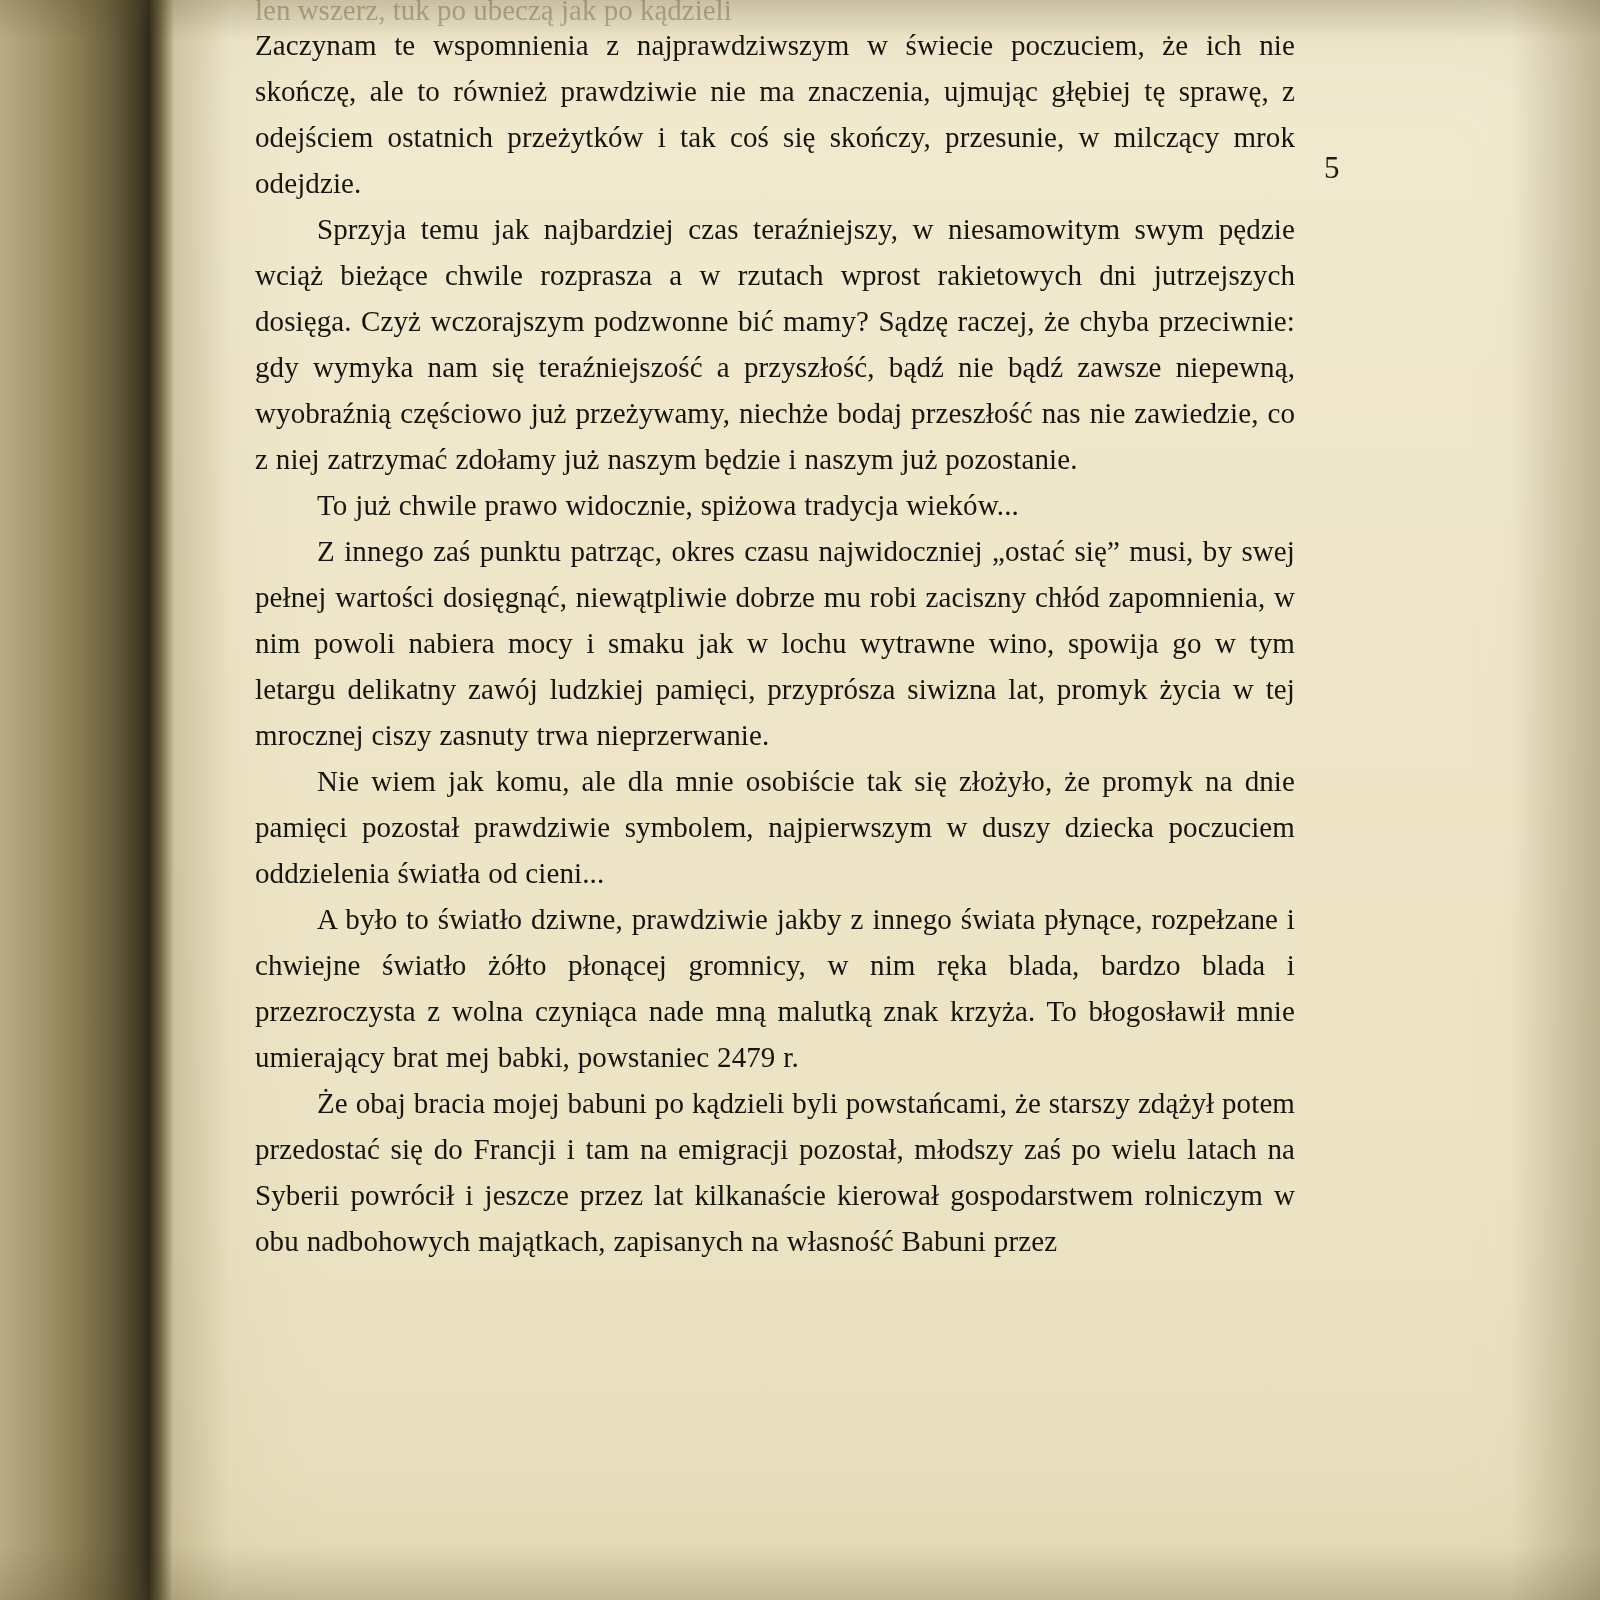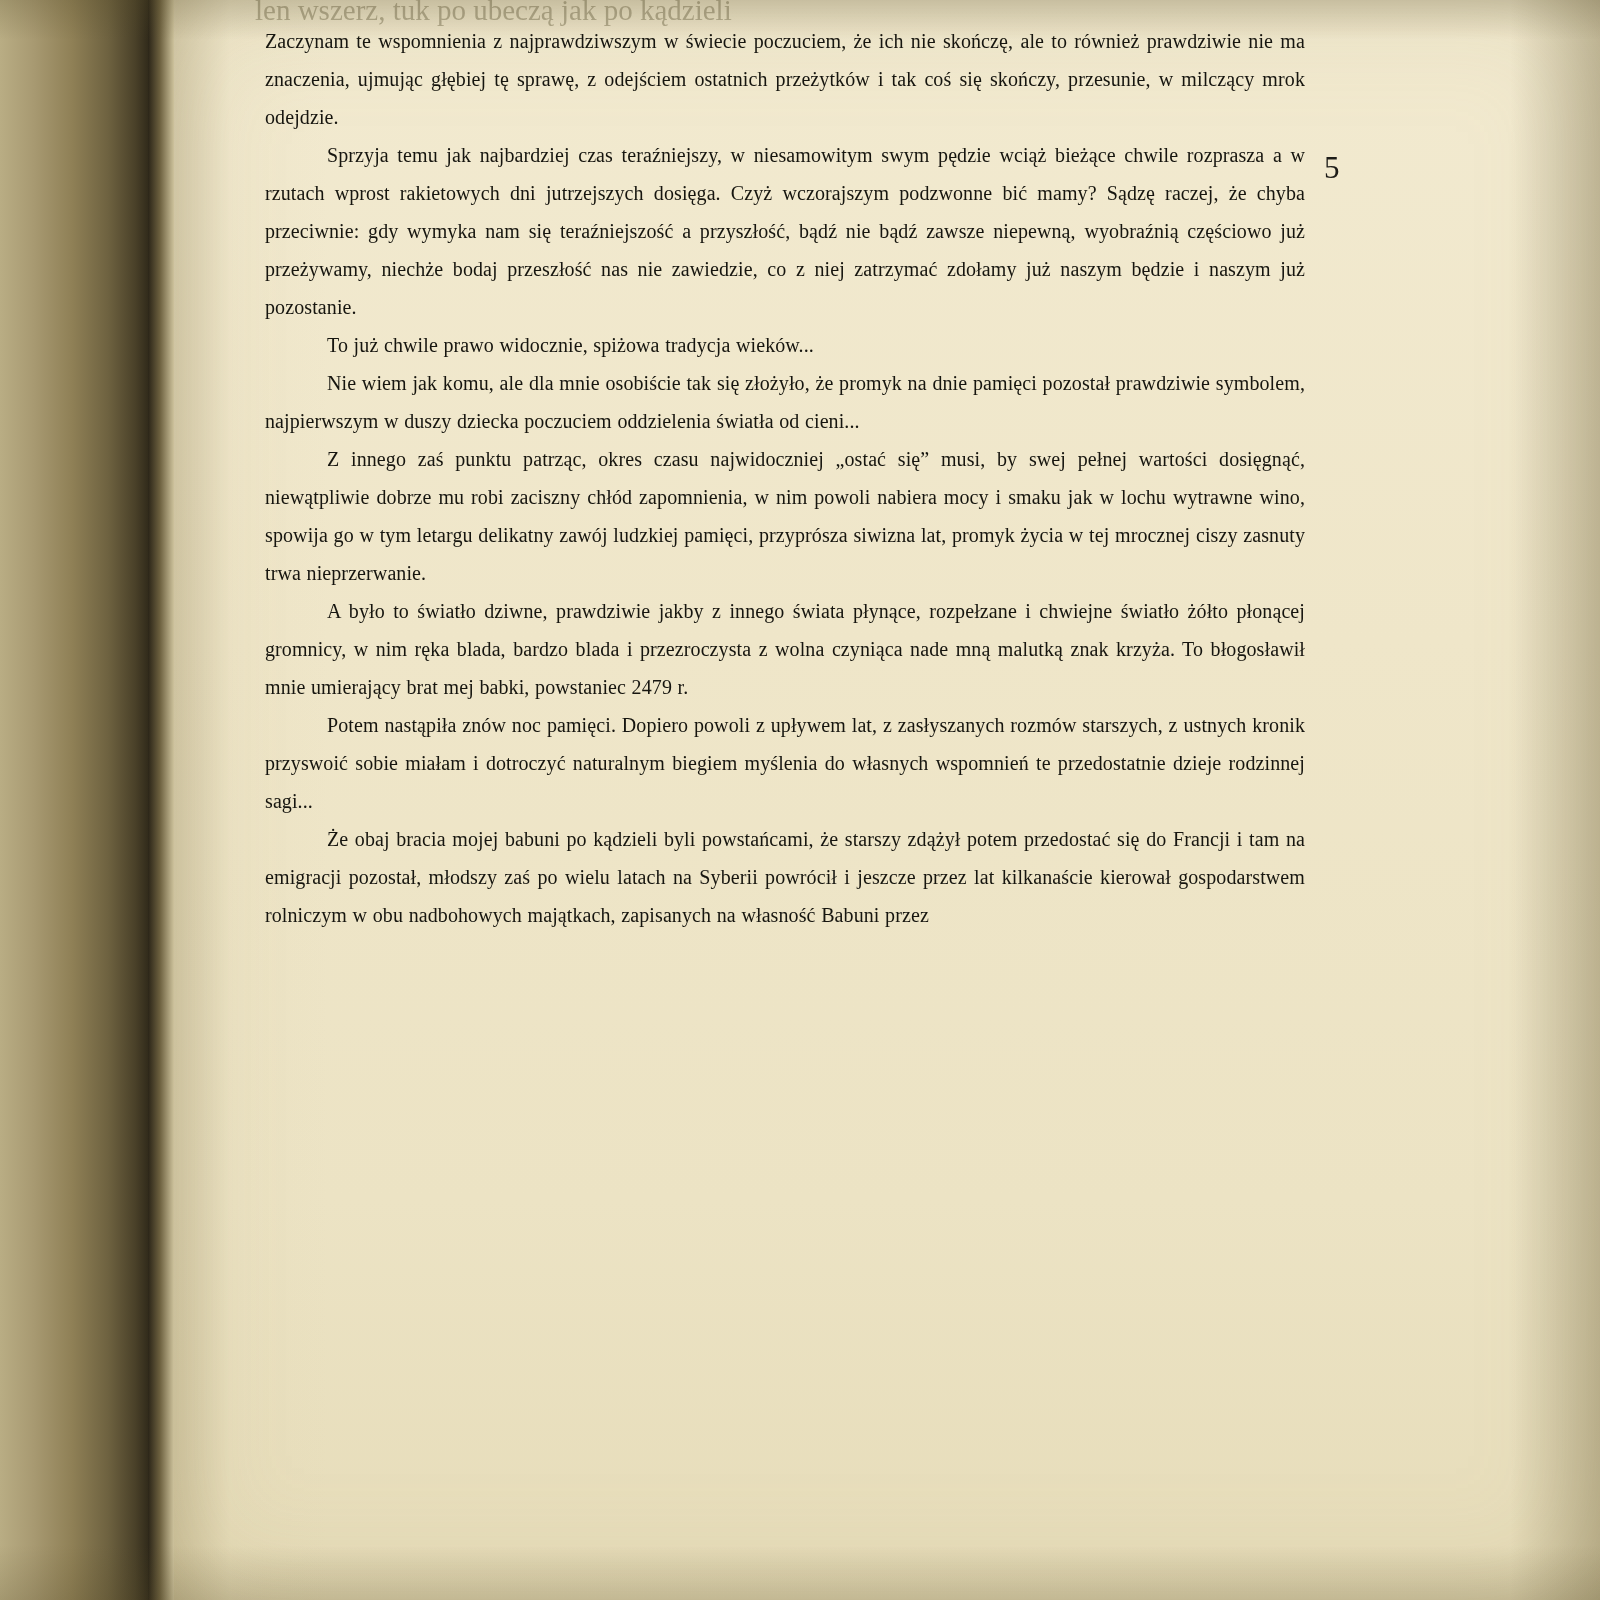--- a/index.html
+++ b/index.html
@@ -74,28 +74,27 @@
     font-size: 31px;
     color: #1d1c18;
     letter-spacing: 0.5px;
   }
 
   .textblock {
     position: absolute;
     left: 95px;
     top: 22px;
     width: 1040px;
-    font-size: 20px;
-    line-height: 38px;
+    font-size: 29px;
+    line-height: 46px;
     color: #16150f;
     text-align: justify;
     text-justify: inter-word;
     letter-spacing: 0.1px;
     word-spacing: 0.5px;
-    margin-left: 10px;
   }
   .textblock p {
     margin: 0;
     text-indent: 62px;
   }
   .textblock p.noindent {
     text-indent: 0;
   }
 
   
@@ -157,24 +156,23 @@
     <div class="ghost-line" style="left:880px; top:1300px; font-size:24px;">Chorz</div>
   </div>
 
   <div class="sheet">
     <div class="page-number">5</div>
 
     <div class="textblock">
       <p class="noindent">Zaczynam te wspomnienia z najprawdziwszym w świecie poczuciem, że ich nie skończę, ale to również prawdziwie nie ma znaczenia, ujmując głębiej tę sprawę, z odejściem ostatnich przeżytków i tak coś się skończy, przesunie, w milczący mrok odejdzie.</p>
       <p>Sprzyja temu jak najbardziej czas teraźniejszy, w niesamowitym swym pędzie wciąż bieżące chwile rozprasza a w rzutach wprost rakietowych dni jutrzejszych dosięga. Czyż wczorajszym podzwonne bić mamy? Sądzę raczej, że chyba przeciwnie: gdy wymyka nam się teraźniejszość a przyszłość, bądź nie bądź zawsze niepewną, wyobraźnią częściowo już przeżywamy, niechże bodaj przeszłość nas nie zawiedzie, co z niej zatrzymać zdołamy już naszym będzie i naszym już pozostanie.</p>
       <p>To już chwile prawo widocznie, spiżowa tradycja wieków...</p>
+      <p>Z innego zaś punktu patrząc, okres czasu najwidoczniej „ostać się” musi, by swej pełnej wartości dosięgnąć, niewątpliwie dobrze mu robi zaciszny chłód zapomnienia, w nim powoli nabiera mocy i smaku jak w lochu wytrawne wino, spowija go w tym letargu delikatny zawój ludzkiej pamięci, przyprósza siwizna lat, promyk życia w tej mrocznej ciszy zasnuty trwa nieprzerwanie.</p>
       <p>Nie wiem jak komu, ale dla mnie osobiście tak się złożyło, że promyk na dnie pamięci pozostał prawdziwie symbolem, najpierwszym w duszy dziecka poczuciem oddzielenia światła od cieni...</p>
-      <p>Z innego zaś punktu patrząc, okres czasu najwidoczniej „ostać się” musi, by swej pełnej wartości dosięgnąć, niewątpliwie dobrze mu robi zaciszny chłód zapomnienia, w nim powoli nabiera mocy i smaku jak w lochu wytrawne wino, spowija go w tym letargu delikatny zawój ludzkiej pamięci, przyprósza siwizna lat, promyk życia w tej mrocznej ciszy zasnuty trwa nieprzerwanie.</p>
       <p>A było to światło dziwne, prawdziwie jakby z innego świata płynące, rozpełzane i chwiejne światło żółto płonącej gromnicy, w nim ręka blada, bardzo blada i przezroczysta z wolna czyniąca nade mną malutką znak krzyża. To błogosławił mnie umierający brat mej babki, powstaniec 2479 r.</p>
-      <p>Potem nastąpiła znów noc pamięci. Dopiero powoli z upływem lat, z zasłyszanych rozmów starszych, z ustnych kronik przyswoić sobie miałam i dotroczyć naturalnym biegiem myślenia do własnych wspomnień te przedostatnie dzieje rodzinnej sagi...</p>
       <p>Że obaj bracia mojej babuni po kądzieli byli powstańcami, że starszy zdążył potem przedostać się do Francji i tam na emigracji pozostał, młodszy zaś po wielu latach na Syberii powrócił i jeszcze przez lat kilkanaście kierował gospodarstwem rolniczym w obu nadbohowych majątkach, zapisanych na własność Babuni przez</p>
     </div>
   </div>
 
   <div class="bleed-top">len wszerz, tuk po ubeczą jak po kądzieli</div>
 
   <div class="spine-shadow"></div>
   <div class="spine-crease"></div>
 
   <div class="edge-right"></div>

